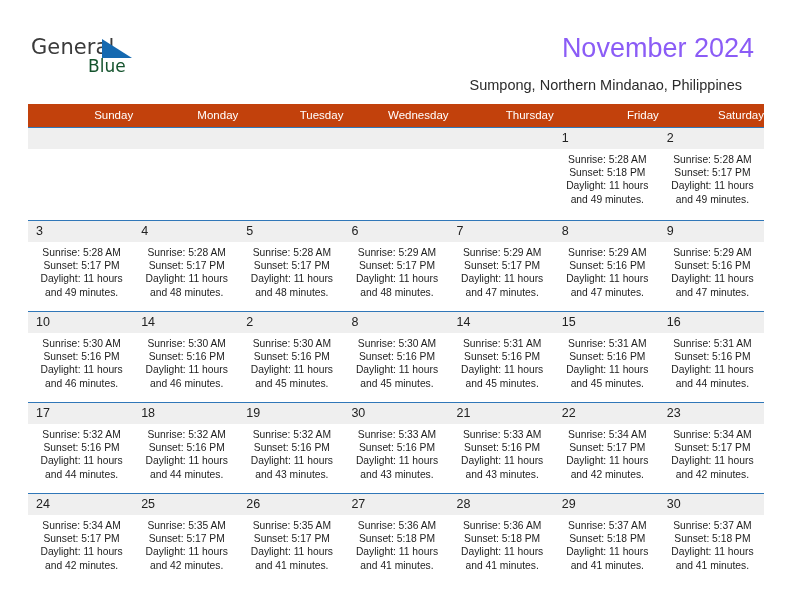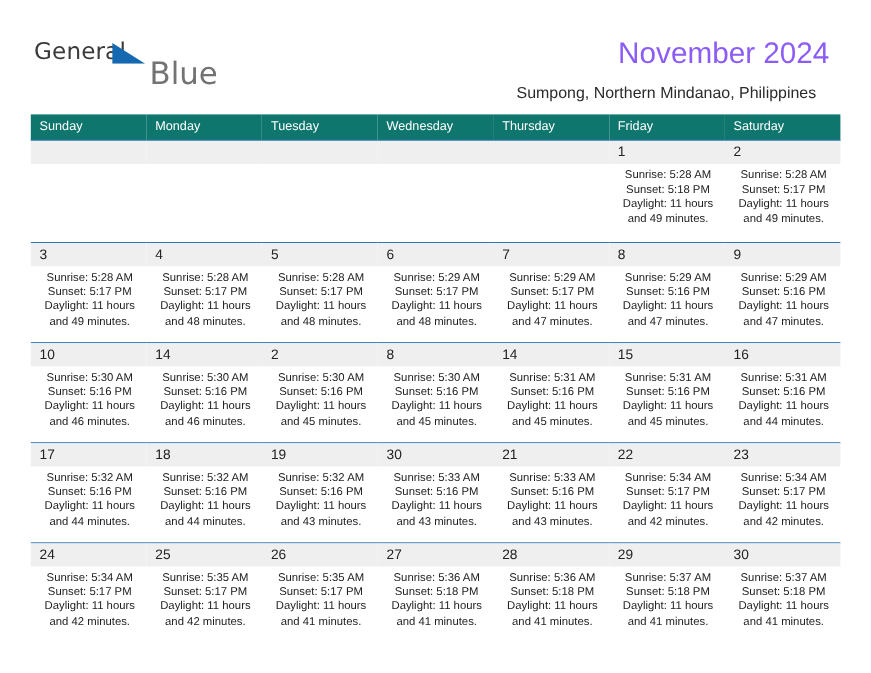--- a/index.html
+++ b/index.html
@@ -47,26 +47,25 @@
     letter-spacing: .1px;
     color: #3a3a3a;
     font-family: "DejaVu Sans", sans-serif;
     line-height: 23px;
     white-space: nowrap;
   }
   .logo-blue {
     position: absolute;
     left: 57px;
     top: 19px;
-    font-size: 28px;
-    color: #737373;
+    font-size: 17px;
+    color: #14532d;
     font-family: "DejaVu Sans", sans-serif;
     line-height: 23px;
     white-space: nowrap;
-    margin-left: 48px;
   }
   .logo-tri {
     position: absolute;
     left: 71px;
     top: 3px;
     width: 30px;
     height: 19px;
   }
   .logo-tri svg { display: block; }
 
@@ -95,25 +94,25 @@
   .calendar {
     position: absolute;
     left: 28px;
     top: 104px;
     width: 736px;
     border-collapse: collapse;
     table-layout: fixed;
   }
 
   .dow-row th {
-    background: #0f766e;
+    background: #c2410c;
     color: #ffffff;
     font-size: 11.5px;
     font-weight: normal;
-    text-align: left;
+    text-align: right;
     padding: 5px 0 5px 8px;
     height: 12px;
     border: none;
     line-height: 13px;
     white-space: nowrap;
   }
 
   .week-row td {
     vertical-align: top;
     padding: 0;

